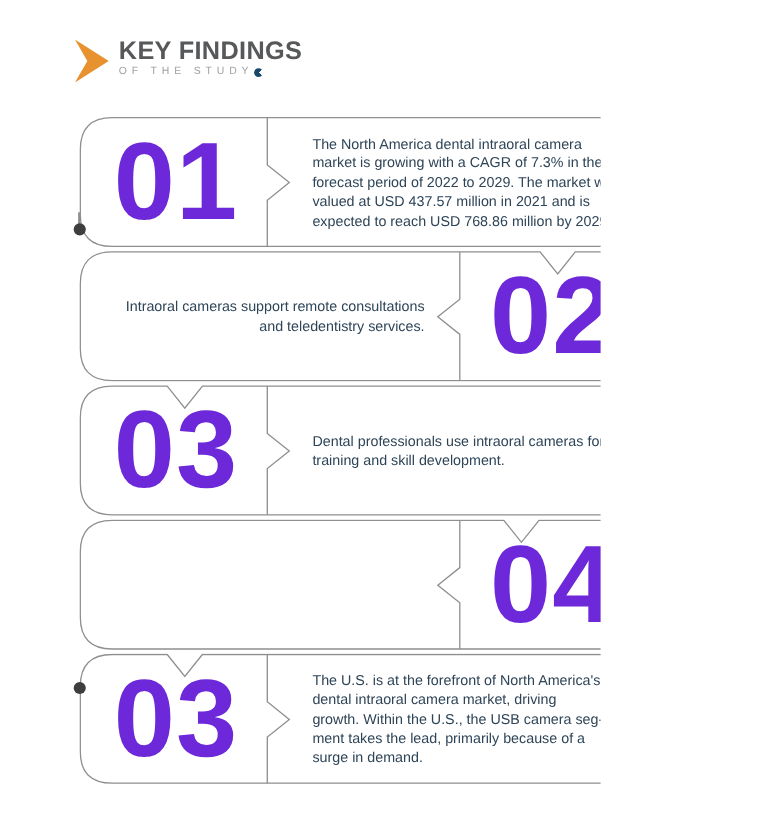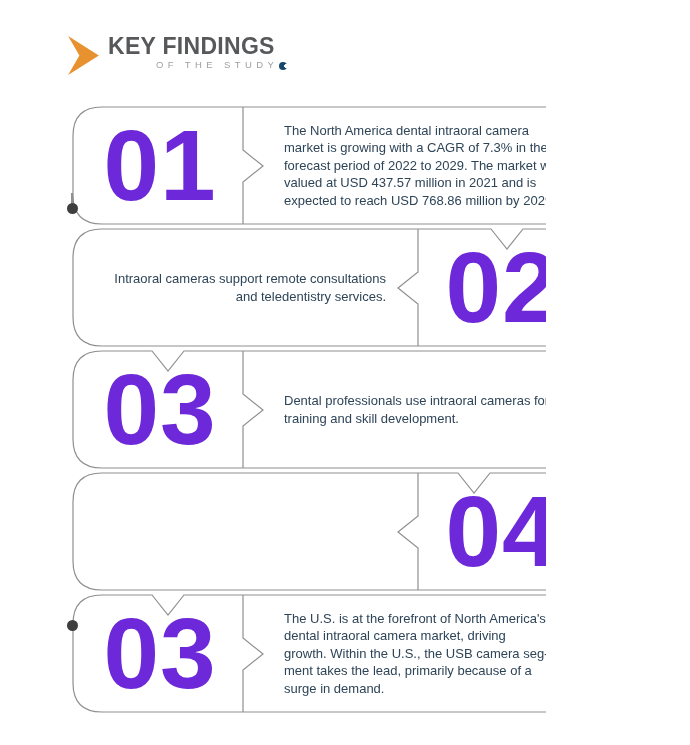--- a/index.html
+++ b/index.html
@@ -7,21 +7,21 @@
     position:relative;width:546px;height:745px;background:#ffffff;overflow:hidden;
     font-family:"Liberation Sans", sans-serif;
   }
   
   .header{position:absolute;left:68px;top:34px;display:flex;align-items:flex-start;}
   .hdr-arrow{width:31px;height:39px;margin-top:2px;}
   .hdr-textwrap{margin-left:9px;}
   .hdr-title{
     margin:0;font-size:23px;font-weight:bold;color:#57585A;letter-spacing:0.3px;line-height:24px;
   }
-  .hdr-subrow{display:flex;align-items:flex-end;margin-top:2px;margin-left:48px;}
+  .hdr-subrow{display:flex;align-items:flex-end;margin-top:2px;}
   .hdr-subtitle{
     font-size:9.5px;color:#9DA0A3;letter-spacing:4.4px;line-height:10px;
   }
   .hdr-mark{
     width:8px;height:8px;border-radius:50%;margin-left:1px;
     background:conic-gradient(from 20deg at 50% 50%, #17486B 0 35deg, #ffffff 35deg 105deg, #17486B 105deg 360deg);
   }
   
   .bubble{position:absolute;left:72px;width:539px;height:119px;}
   .bubble svg{position:absolute;left:0;top:0;}

